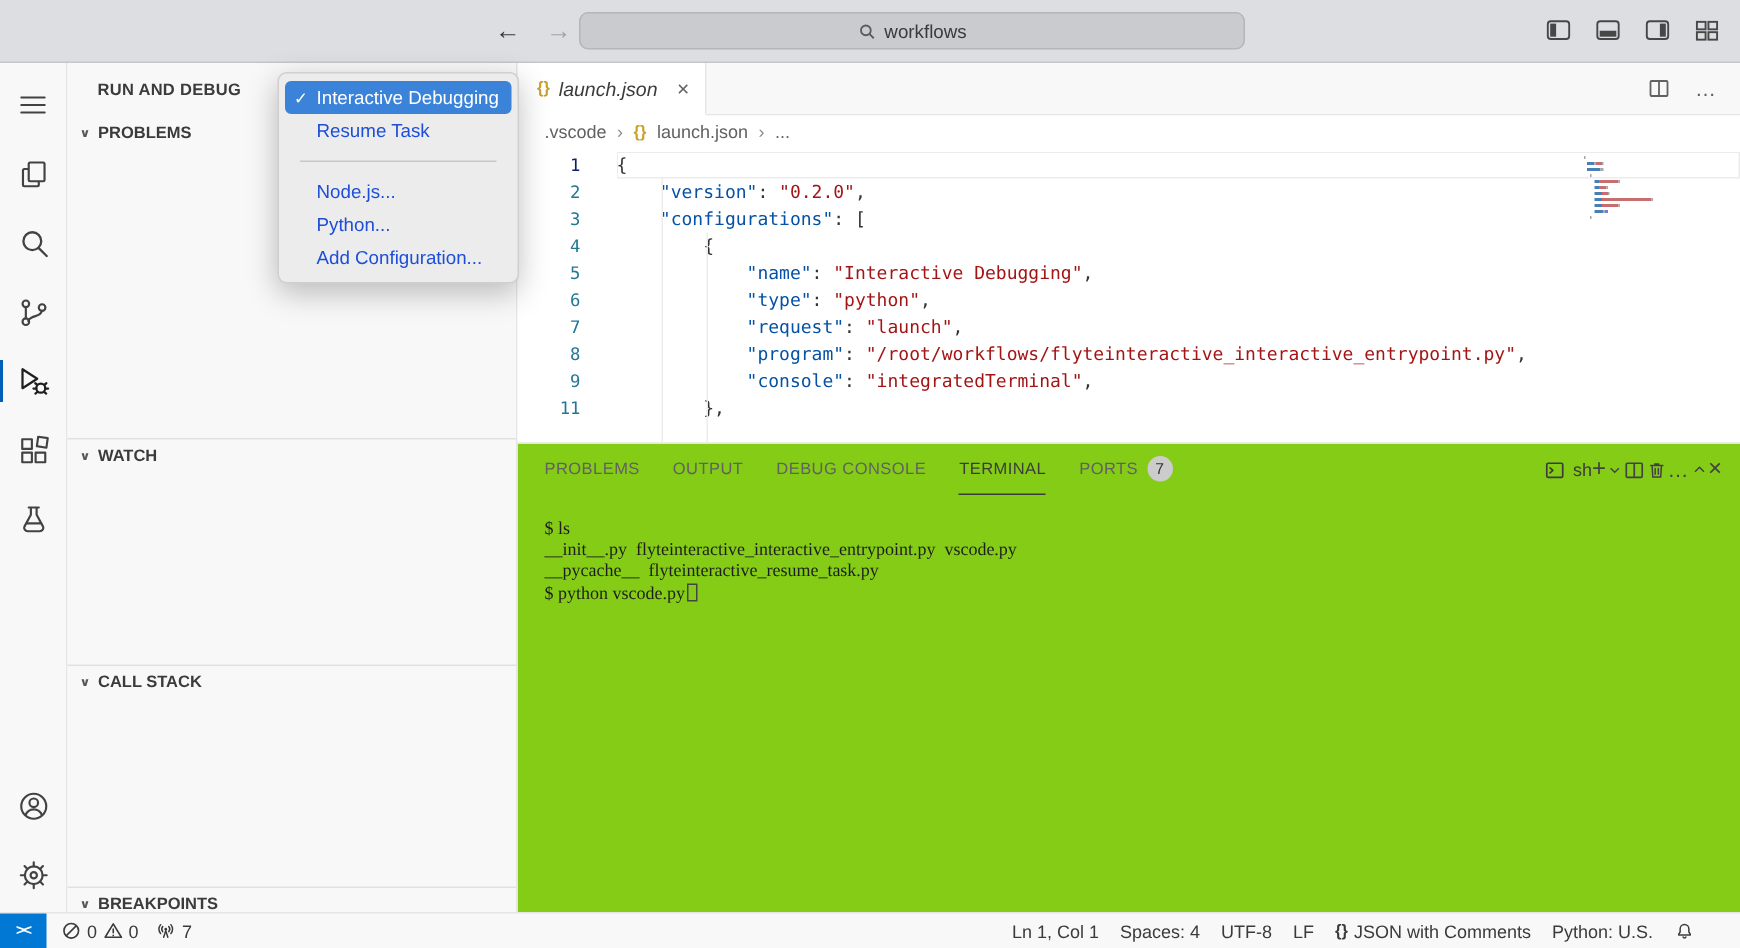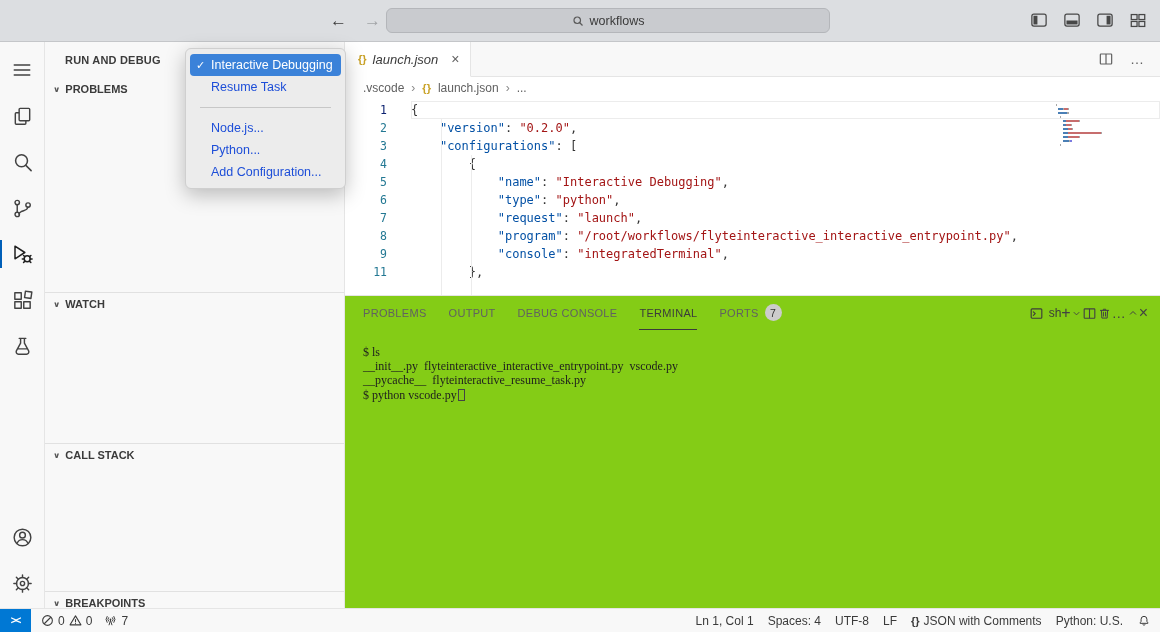--- a/index.html
+++ b/index.html
@@ -83,21 +83,21 @@
   .pa-plus{font-size:16px;line-height:1;cursor:pointer}
   .pa-x{font-size:16px;line-height:1;cursor:pointer}
   .terminal{flex:1;padding:15px 0 0 18px;font-family:Liberation Serif, serif;font-size:12px;line-height:14.2px;color:#1e1e1e;white-space:pre;cursor:text}
   .term-cursor{display:inline-block;width:7px;height:12px;border:1px solid #444;vertical-align:-2px;margin-left:1px}
 
   
   .status-bar{height:24px;background:#f8f8f8;border-top:1px solid #e5e5e5;display:flex;align-items:center;font-size:12px;color:#3b3b3b}
   .remote{width:31px;height:100%;background:#0078d4;color:#fff;display:flex;align-items:center;justify-content:center;font-size:10px;font-weight:700;letter-spacing:-1px;cursor:pointer;flex:none}
   .sb-item{display:flex;align-items:center;gap:4px;padding:0 6px;height:100%;cursor:pointer;white-space:nowrap}
   .sb-left{display:flex;margin-left:4px;align-items:center;height:100%}
-  .sb-right{margin-left:auto;display:flex;align-items:center;height:100%;padding-right:3px;gap:2px}
+  .sb-right{margin-left:auto;display:flex;align-items:center;height:100%;padding-right:24px;gap:2px}
   .braces{font-size:11px;font-weight:700}
 </style>
 </head>
 <body>
 
 <div class="screen">
 
   <div class="browser-bar">
     <div class="nav">
       <span class="back">←</span>

